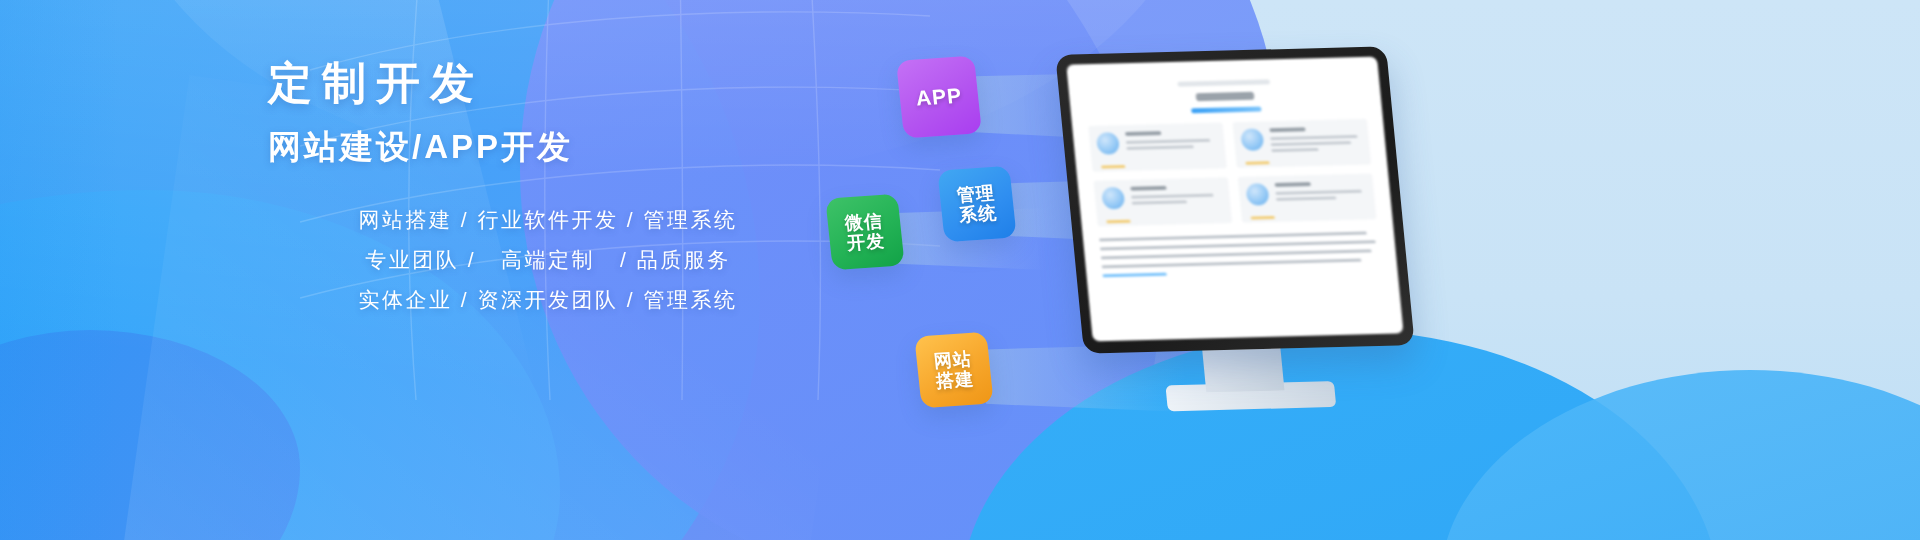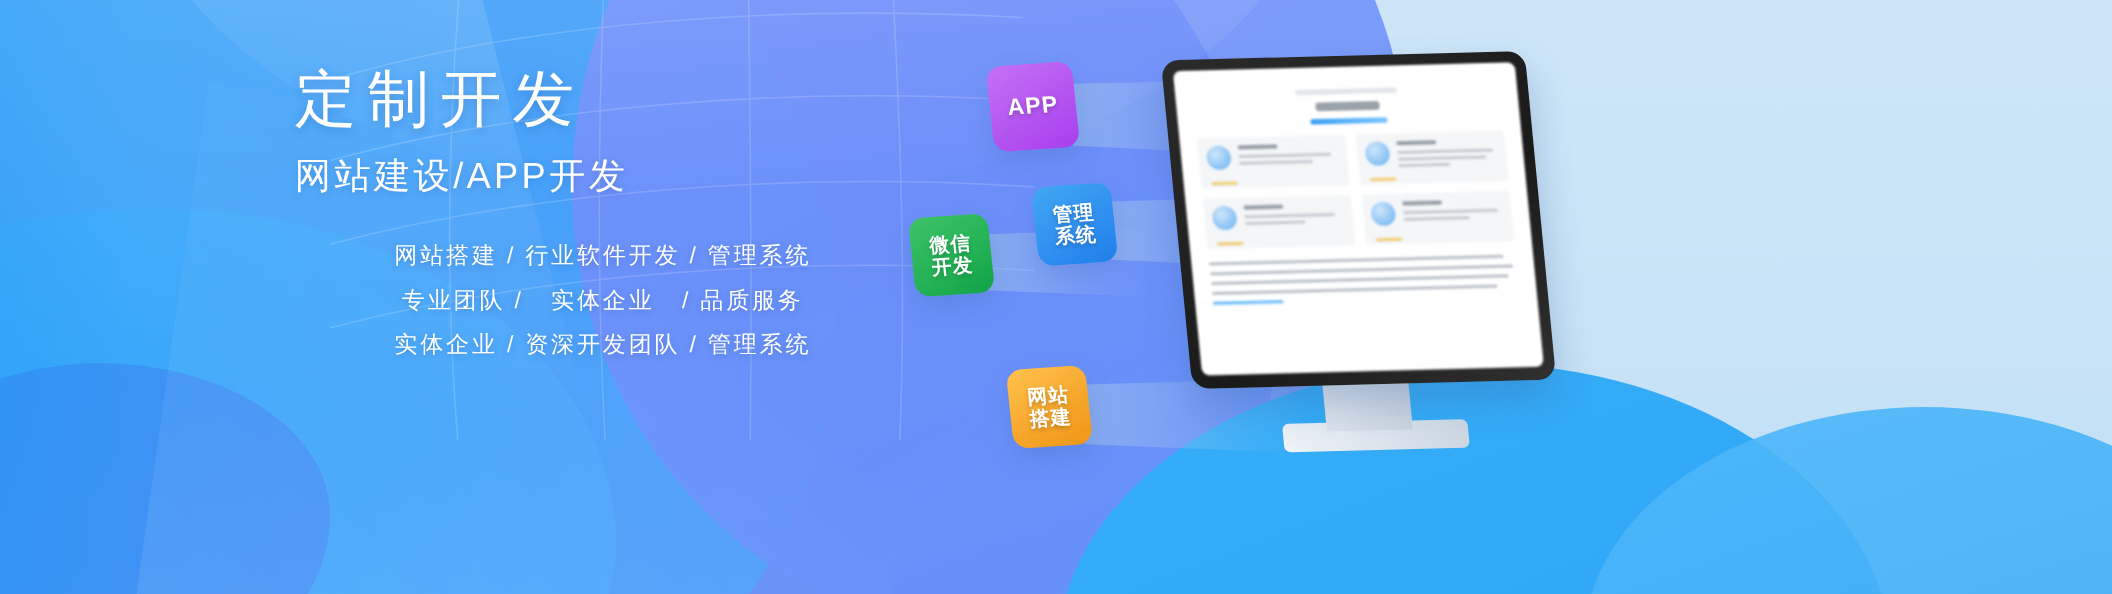--- a/index.html
+++ b/index.html
@@ -109,31 +109,31 @@
     pointer-events:none;
   }
 
   
   .copy {
     position:absolute;
     left:268px; top:58px;
     width:560px;
   }
   .headline {
-    font-size:56px;
-    font-weight:normal;
+    font-size:44px;
+    font-weight:bold;
     color:#ffffff;
     letter-spacing:10px;
     line-height:1.15;
     text-shadow:0 3px 9px rgba(30,70,150,.28);
   }
   .subhead {
     margin-top:16px;
     font-size:33px;
-    font-weight:normal;
+    font-weight:bold;
     color:#ffffff;
     letter-spacing:3px;
     text-shadow:0 2px 7px rgba(30,70,150,.26);
   }
   .bullets {
     margin-top:30px;
     text-align:center;
   }
   .bullet {
     font-size:21px;
@@ -320,21 +320,21 @@
       </g>
     </svg>
     <div class="edge-left"></div>
   </div>
 
   <div class="copy">
     <div class="headline">定制开发</div>
     <div class="subhead">网站建设/APP开发</div>
     <div class="bullets">
       <div class="bullet">网站搭建 / 行业软件开发 / 管理系统</div>
-      <div class="bullet">专业团队 /   实体企业   / 品质服务</div>
+      <div class="bullet">专业团队 /   高端定制   / 品质服务</div>
       <div class="bullet">实体企业 / 资深开发团队 / 管理系统</div>
     </div>
   </div>
 
   <div class="beam" id="beam-app"></div>
   <div class="beam" id="beam-mgmt"></div>
   <div class="beam" id="beam-wechat"></div>
   <div class="beam" id="beam-site"></div>
 
   <div class="card" id="card-app">

